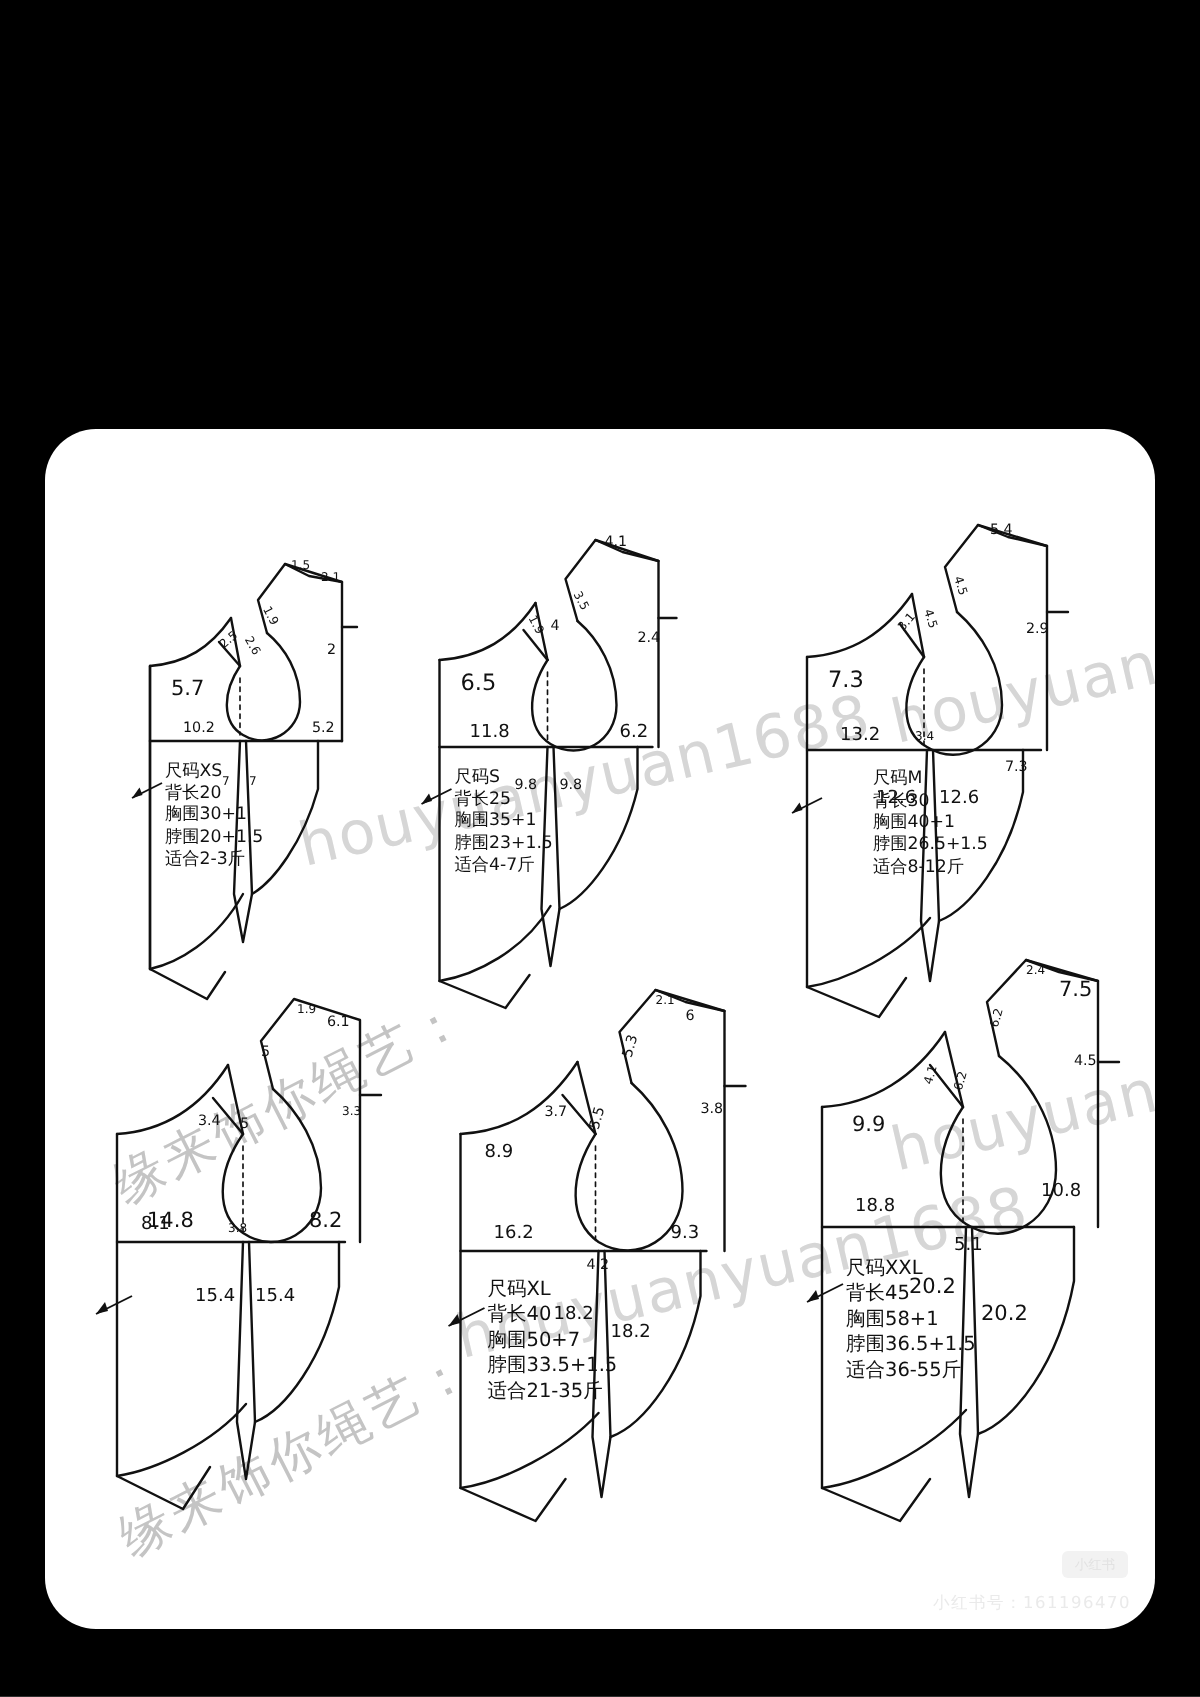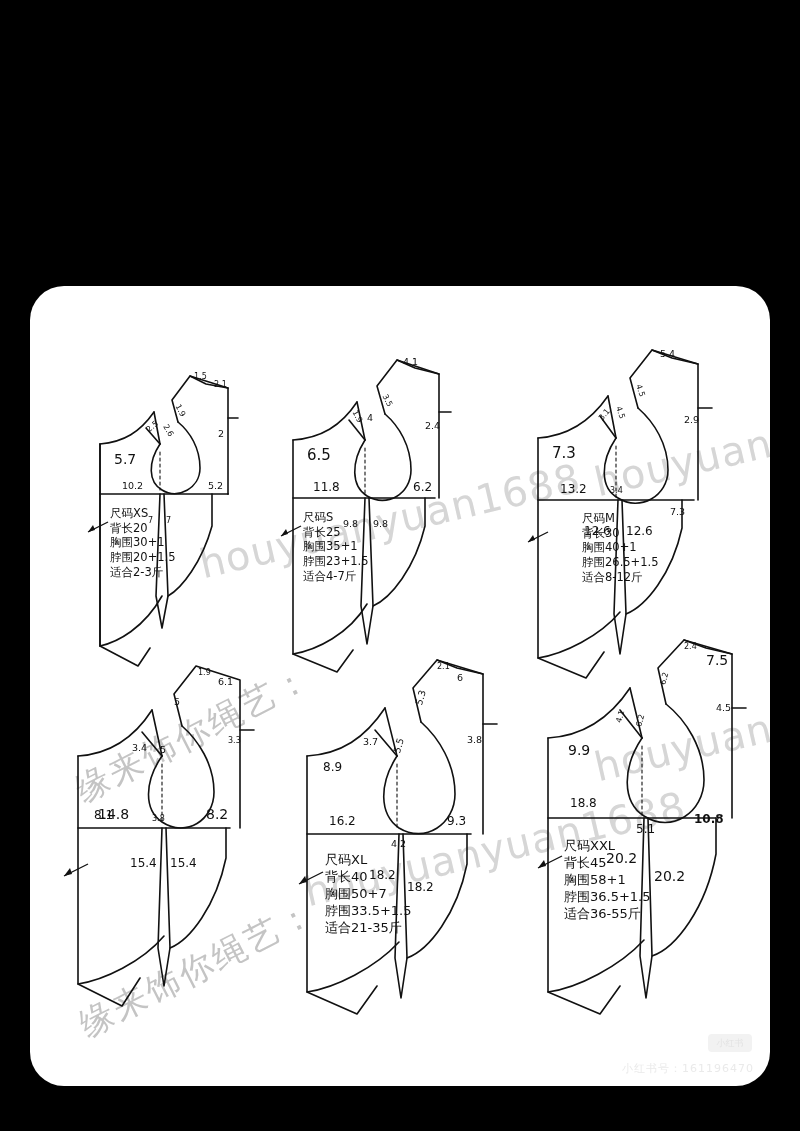--- a/index.html
+++ b/index.html
@@ -346,21 +346,21 @@
           <path d="M164,-6 L186,2 L212,8"></path>
           <path d="M212,62 L226,62"></path>
           <path d="M128,172 L132,310 L126,352 L120,310 L124,172"></path>
           <path d="M132,310 C156,302 186,262 196,208 L196,172"></path>
           <path d="M28,346 C58,342 100,320 124,294"></path>
         </g>
       </svg>
 
       <div class="dim d-lg" style="left:48px; top:96px;">9.9</div>
       <div class="dim d-md" style="left:50px; top:150px;">18.8</div>
-      <div class="dim d-md" style="left:174px; top:166px;font-weight:bold;">10.8</div>
+      <div class="dim d-md" style="left:174px; top:140px;">10.8</div>
       <div class="dim d-sm" style="left:196px; top:56px;">4.5</div>
       <div class="dim d-xs" style="left:94px; top:66px; transform:rotate(-74deg);">4.1</div>
       <div class="dim d-xs" style="left:114px; top:70px; transform:rotate(-74deg);">6.2</div>
       <div class="dim d-xs" style="left:138px; top:28px; transform:rotate(-74deg);">6.2</div>
       <div class="dim d-xs" style="left:164px; top:-4px;">2.4</div>
       <div class="dim d-lg" style="left:186px; top:6px;">7.5</div>
       <div class="dim d-md" style="left:116px; top:176px;">5.1</div>
       <div class="dim d-lg" style="left:86px; top:204px;">20.2</div>
       <div class="dim d-lg" style="left:134px; top:222px;">20.2</div>
 

